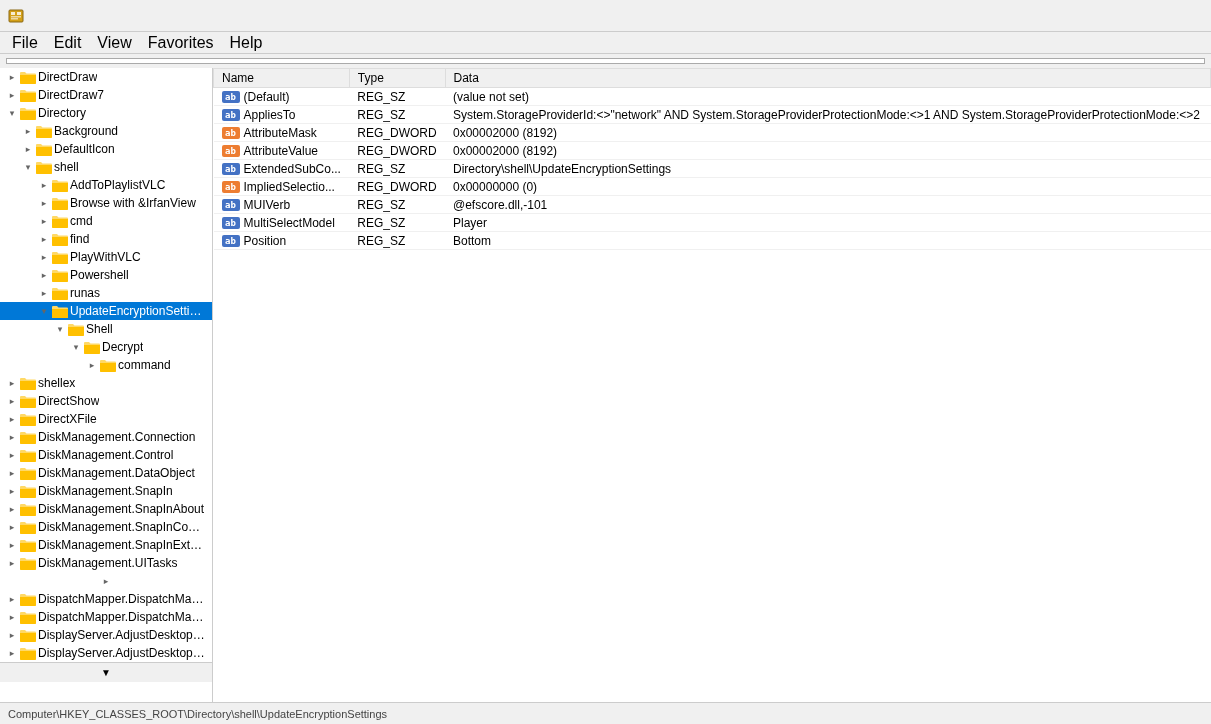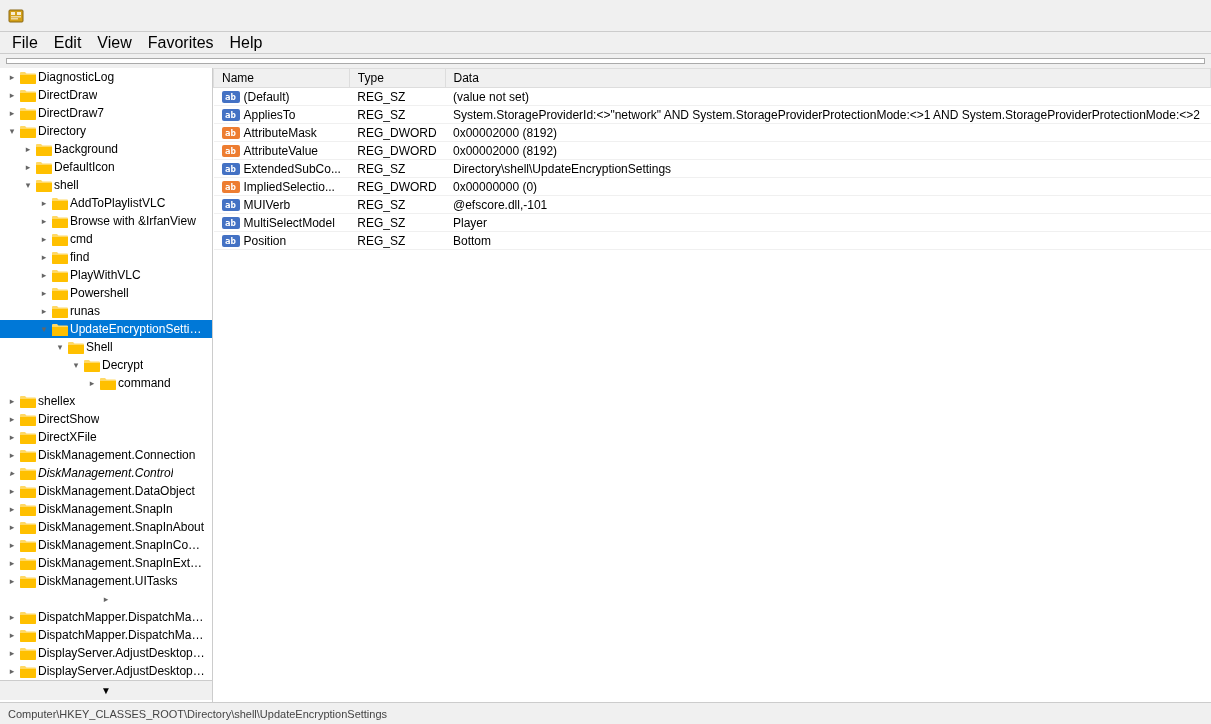--- a/index.html
+++ b/index.html
@@ -262,30 +262,20 @@
     <div class="menu-item">View</div>
     <div class="menu-item">Favorites</div>
     <div class="menu-item">Help</div>
   </div>
 
 <div class="address-bar"></div>
 
 <div class="main-content">
 
   <div class="tree-pane" id="tree-pane">
-  <div class="tree-item" style="padding-left: 4px;">
-        <span class="tree-toggle collapsed"></span>
-        <span class="folder-icon">
-          <svg width="16" height="13" viewBox="0 0 16 13">
-            <path d="M0 2 Q0 1 1 1 L5 1 L6.5 2.5 L15 2.5 Q16 2.5 16 3.5 L16 12 Q16 13 15 13 L1 13 Q0 13 0 12Z" fill="#ffd966"></path>
-            <path d="M0 4 L16 4 L16 12 Q16 13 15 13 L1 13 Q0 13 0 12Z" fill="#ffc000"></path>
-          </svg>
-        </span>
-        <span class="tree-label">DiagnosticLog</span>
-      </div>
       <div class="tree-item" style="padding-left: 4px;">
         <span class="tree-toggle collapsed"></span>
         <span class="folder-icon">
           <svg width="16" height="13" viewBox="0 0 16 13">
             <path d="M0 2 Q0 1 1 1 L5 1 L6.5 2.5 L15 2.5 Q16 2.5 16 3.5 L16 12 Q16 13 15 13 L1 13 Q0 13 0 12Z" fill="#ffd966"></path>
             <path d="M0 4 L16 4 L16 12 Q16 13 15 13 L1 13 Q0 13 0 12Z" fill="#ffc000"></path>
           </svg>
         </span>
         <span class="tree-label">DirectDraw</span>
       </div>
@@ -482,21 +472,21 @@
       <div class="tree-item" style="padding-left: 4px;">
         <span class="tree-toggle collapsed"></span>
         <span class="folder-icon">
           <svg width="16" height="13" viewBox="0 0 16 13">
             <path d="M0 2 Q0 1 1 1 L5 1 L6.5 2.5 L15 2.5 Q16 2.5 16 3.5 L16 12 Q16 13 15 13 L1 13 Q0 13 0 12Z" fill="#ffd966"></path>
             <path d="M0 4 L16 4 L16 12 Q16 13 15 13 L1 13 Q0 13 0 12Z" fill="#ffc000"></path>
           </svg>
         </span>
         <span class="tree-label">DiskManagement.Connection</span>
       </div>
-      <div class="tree-item" style="padding-left: 4px; font-style: italic;">
+      <div class="tree-item" style="padding-left: 4px;">
         <span class="tree-toggle collapsed"></span>
         <span class="folder-icon">
           <svg width="16" height="13" viewBox="0 0 16 13">
             <path d="M0 2 Q0 1 1 1 L5 1 L6.5 2.5 L15 2.5 Q16 2.5 16 3.5 L16 12 Q16 13 15 13 L1 13 Q0 13 0 12Z" fill="#ffd966"></path>
             <path d="M0 4 L16 4 L16 12 Q16 13 15 13 L1 13 Q0 13 0 12Z" fill="#ffc000"></path>
           </svg>
         </span>
         <span class="tree-label">DiskManagement.Control</span>
       </div>
       <div class="tree-item" style="padding-left: 4px;">

